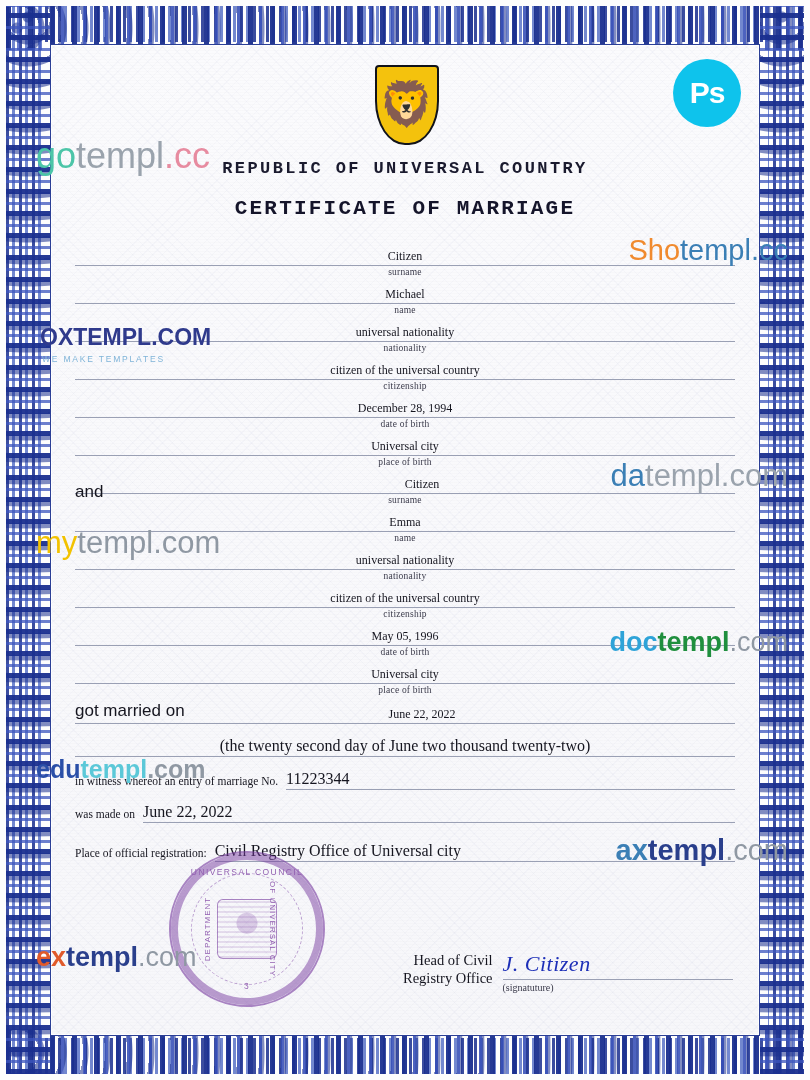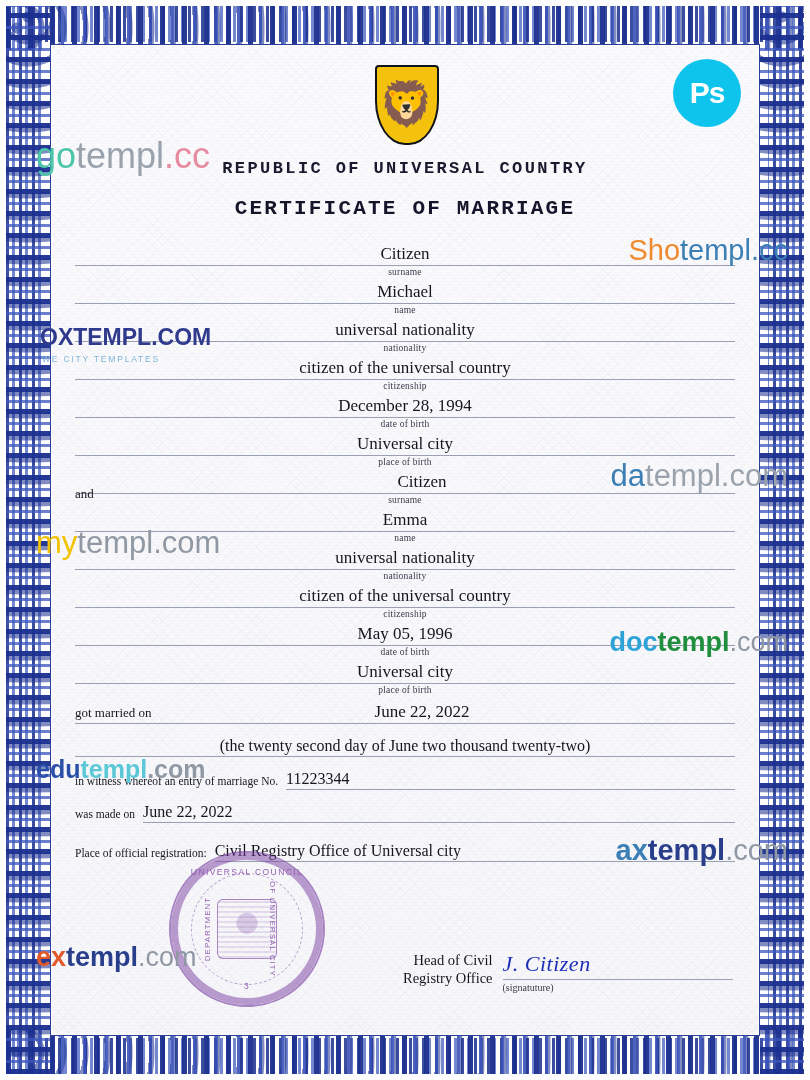--- a/index.html
+++ b/index.html
@@ -182,39 +182,39 @@
   }
   .field-line {
     border-bottom: 1px solid #9aa0b4;
     height: 24px;
     display: flex;
     align-items: flex-end;
     justify-content: center;
   }
   .field-value {
     font-family: "Liberation Serif", serif;
-    font-size: 17px;
+    font-size: 12px;
     color: #15151f;
     padding-bottom: 1px;
     white-space: nowrap;
   }
   .field-caption {
     text-align: center;
     font-family: "Liberation Serif", serif;
     font-size: 9.5px;
     color: #3a3a4a;
     margin-top: 1px;
     letter-spacing: 0.2px;
   }
   .row-prefix {
     position: absolute;
     left: 0;
     bottom: 3px;
-    font-family: Liberation Serif, serif;
-    font-size: 13px;
+    font-family: Liberation Sans, sans-serif;
+    font-size: 17px;
     color: #15151f;
     margin-top: 44px;
   }
   .prefix-indent .field-line { padding-left: 34px; }
 
   .spoken-row {
     margin-top: 6px;
   }
   .spoken-row .field-line { height: 26px; }
   .spoken-row .field-value { font-size: 16px; }
@@ -547,21 +547,21 @@
 
   <div class="wm wm-gotempl">
     <span class="a">go</span><span class="b">templ</span><span class="c">.cc</span>
   </div>
 
   <div class="wm wm-shotempl">
     <span class="a">Sho</span><span class="b">templ.cc</span>
   </div>
 
   <div class="wm wm-oxtempl">OXTEMPL.COM</div>
-  <div class="wm wm-oxtempl-sub">WE CITY TEMPLATES</div>
+  <div class="wm wm-oxtempl-sub">WE MAKE TEMPLATES</div>
 
   <div class="wm wm-datempl">
     <span class="a">da</span><span>templ.com</span>
   </div>
 
   <div class="wm wm-doctempl">
     <span class="a">doc</span><span class="b">templ</span><span class="c">.com</span>
   </div>
 
   <div class="wm wm-mytempl">

